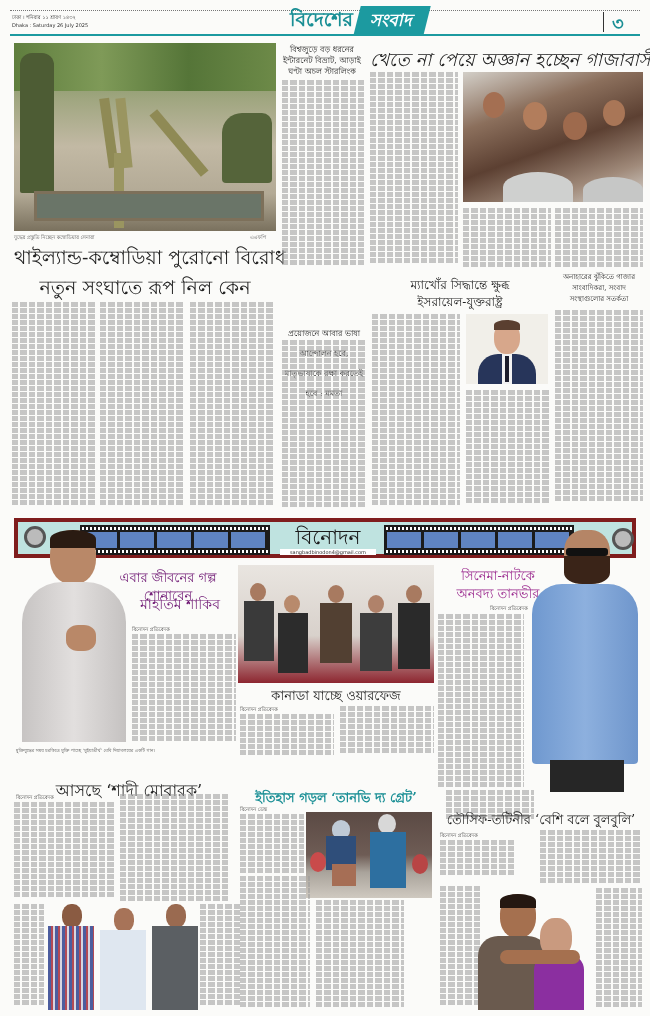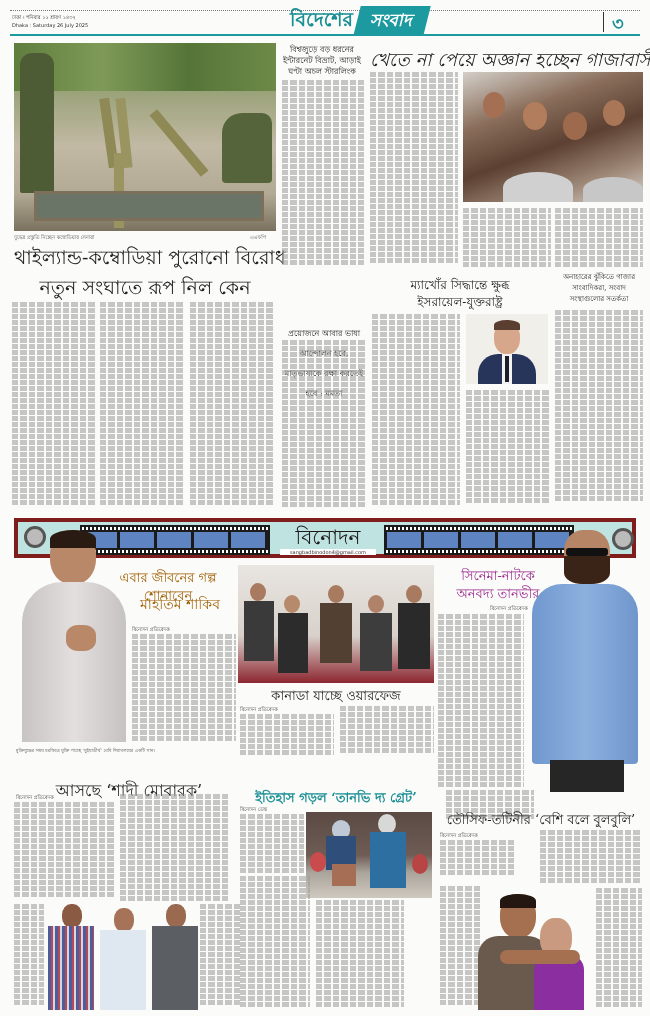--- a/index.html
+++ b/index.html
@@ -6,21 +6,21 @@
   body { width: 650px; height: 1016px; background: #fbfbf9; font-family: "DejaVu Sans", sans-serif; color: #222; position: relative; overflow: hidden; }
   .abs { position: absolute; }
   .dots { border-top: 1px dotted #777; }
   .teal { background: #1c9aa0; }
   .photo { position: absolute; overflow: hidden; }
   .body-text { position: absolute; font-size: 3.2px; line-height: 4.5px; color: #555; overflow: hidden; text-align: justify; }
   .body-text span { display: block; height: 4.5px; background: repeating-linear-gradient(90deg, #9a9a9a 0 6px, transparent 6px 8px, #9a9a9a 8px 15px, transparent 15px 17px); opacity: .55; margin-bottom: 1.5px; }
   .hl { position: absolute; font-family: "DejaVu Serif", serif; color: #222; text-align: center; white-space: nowrap; }
   .byline { position: absolute; font-size: 5px; color: #444; }
   .caption { position: absolute; font-size: 5px; color: #555; }
-  .red { color: #a16207; }
+  .red { color: #701a75; }
   .purple { color: #9b2b8f; }
   .teal-t { color: #1a8f95; }
 </style>
 </head>
 <body>
 
 <div class="abs dots" style="left:10px;top:10px;width:630px;"></div>
 <div class="abs" style="left:12px;top:14px;font-size:5px;color:#333;">ঢাকা । শনিবার ১১ শ্রাবণ ১৪৩২</div>
 <div class="abs" style="left:12px;top:22px;font-size:5px;color:#333;">Dhaka : Saturday 26 July 2025</div>
 <div class="abs" style="left:290px;top:8px;height:26px;display:flex;align-items:center;">

